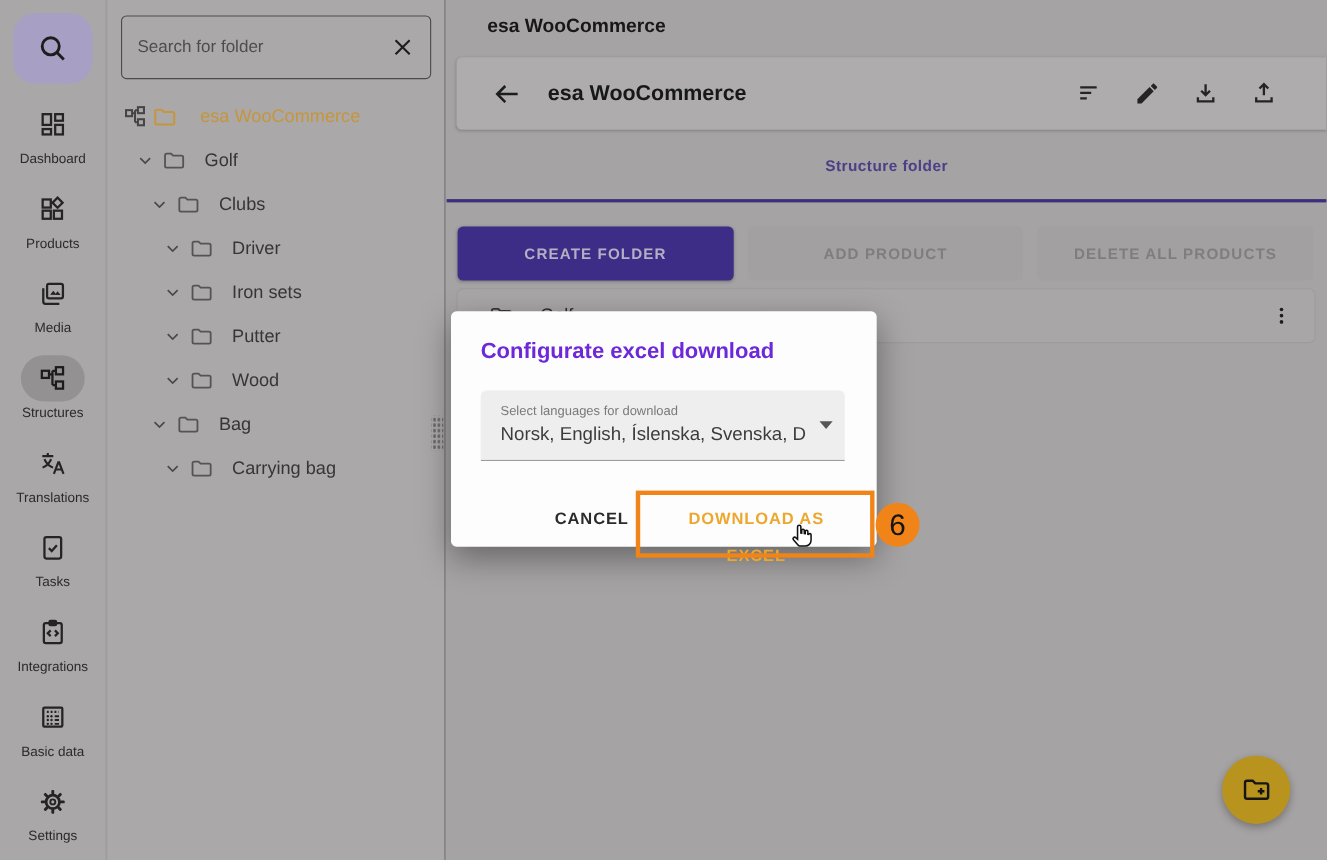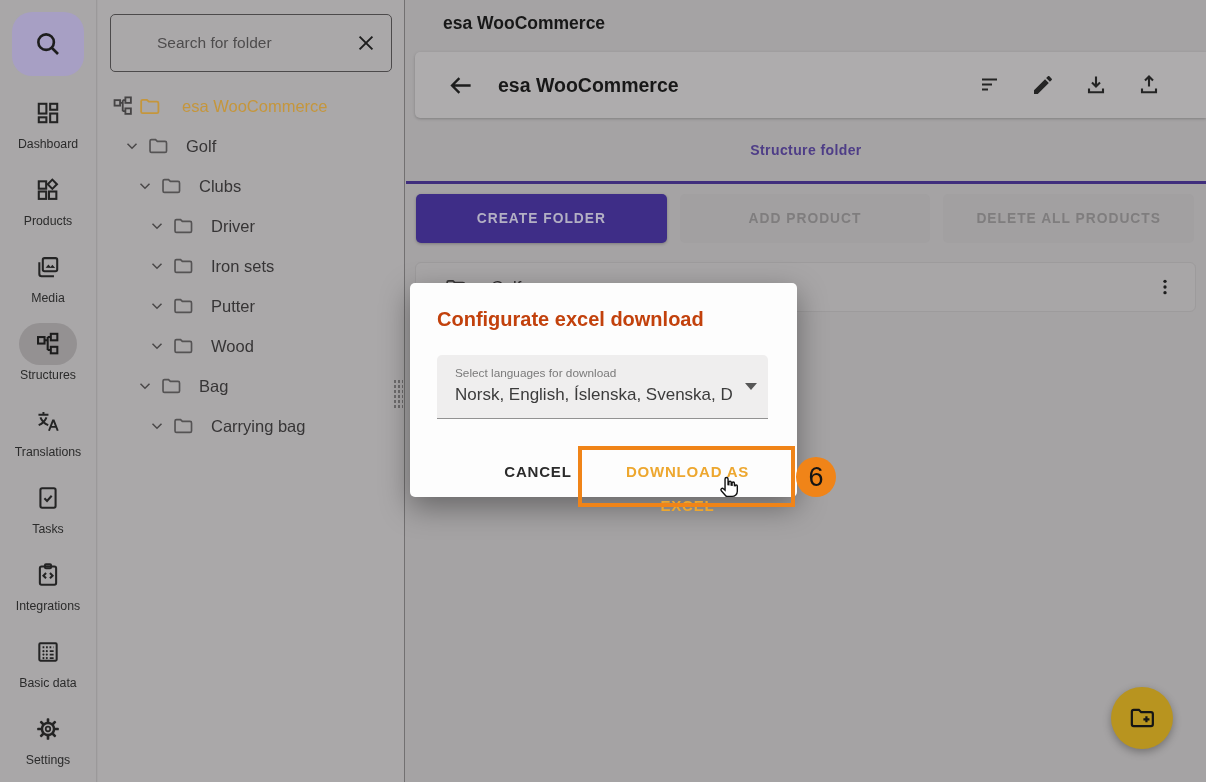--- a/index.html
+++ b/index.html
@@ -41,21 +41,21 @@
     background:#aaa8a9; border-right:1px solid #727071; z-index:2;
   }
   .folder-search {
     position:absolute; left:12px; top:14px; width:282px; height:58px;
     border:1.5px solid #4c4a4b; border-radius:5px;
     display:flex; align-items:center; padding:0 14px; background:transparent;
   }
   .folder-search input {
     flex:1; border:none; outline:none; background:transparent;
     font-family:"Liberation Sans", sans-serif;
-    font-size:15.5px; color:#4c1d95; min-width:0;margin-left:32px;
+    font-size:15.5px; color:#4c1d95; min-width:0;
   }
   .folder-search input::placeholder { color:#4e4c4d; opacity:1; }
   .tree { position:absolute; left:0; top:86px; width:100%; }
   .trow {
     height:40px; display:flex; align-items:center; cursor:pointer;
     font-size:16.5px; color:#373536; white-space:nowrap;
   }
   .trow .chev { margin-right:6px; flex:none; }
   .trow .fold { margin-right:17px; flex:none; }
   .trow.lvl0 { padding-left:14px; }
@@ -91,21 +91,21 @@
   .tab-row {
     position:absolute; left:0; top:118px; right:0; height:63px;
     display:flex; align-items:center; justify-content:center;
   }
   .tab-label {
     font-size:14px; font-weight:bold; letter-spacing:0.4px; color:#4e3d87; cursor:pointer;
   }
   .tab-underline { position:absolute; left:0; top:181px; right:0; height:2.5px; background:#402e7d; }
 
   .btn-row {
-    position:absolute; left:10px; top:194px; right:12px;
+    position:absolute; left:10px; top:206px; right:12px;
     display:flex; gap:13px;
   }
   .btn {
     flex:1; height:49px; border:none; border-radius:5px;
     font-family:"Liberation Sans", sans-serif;
     font-size:13.8px; font-weight:bold; letter-spacing:1px; cursor:pointer;
   }
   .btn.primary { background:#3e2d87; color:#b3b0c4; box-shadow:0 1px 3px rgba(0,0,0,0.25); }
   .btn.disabled { background:#a2a0a1; color:#7f7d7e; cursor:default; }
 
@@ -119,21 +119,21 @@
   .kebab { margin-left:auto; cursor:pointer; padding:4px; }
 
   
   .modal {
     position:absolute; left:410px; top:283px; width:387px; height:214px;
     background:#fdfdfd; border-radius:5px; z-index:10;
     box-shadow:0 10px 30px rgba(0,0,0,0.38);
   }
   .modal-title {
     position:absolute; left:27px; top:25px;
-    font-size:20px; font-weight:bold; color:#c2410c;
+    font-size:20px; font-weight:bold; color:#6d28d9;
   }
   .select-field {
     position:absolute; left:27px; top:72px; width:331px; height:64px;
     background:#efeeee; border-radius:5px 5px 0 0;
     border-bottom:1px solid #929292; cursor:pointer;
   }
   .select-label { position:absolute; left:18px; top:11px; font-size:11.8px; color:#7a7a7a; }
   .select-value {
     position:absolute; left:18px; top:30px; width:284px;
     font-size:17px; color:#3c3c3c; white-space:nowrap; overflow:hidden;

